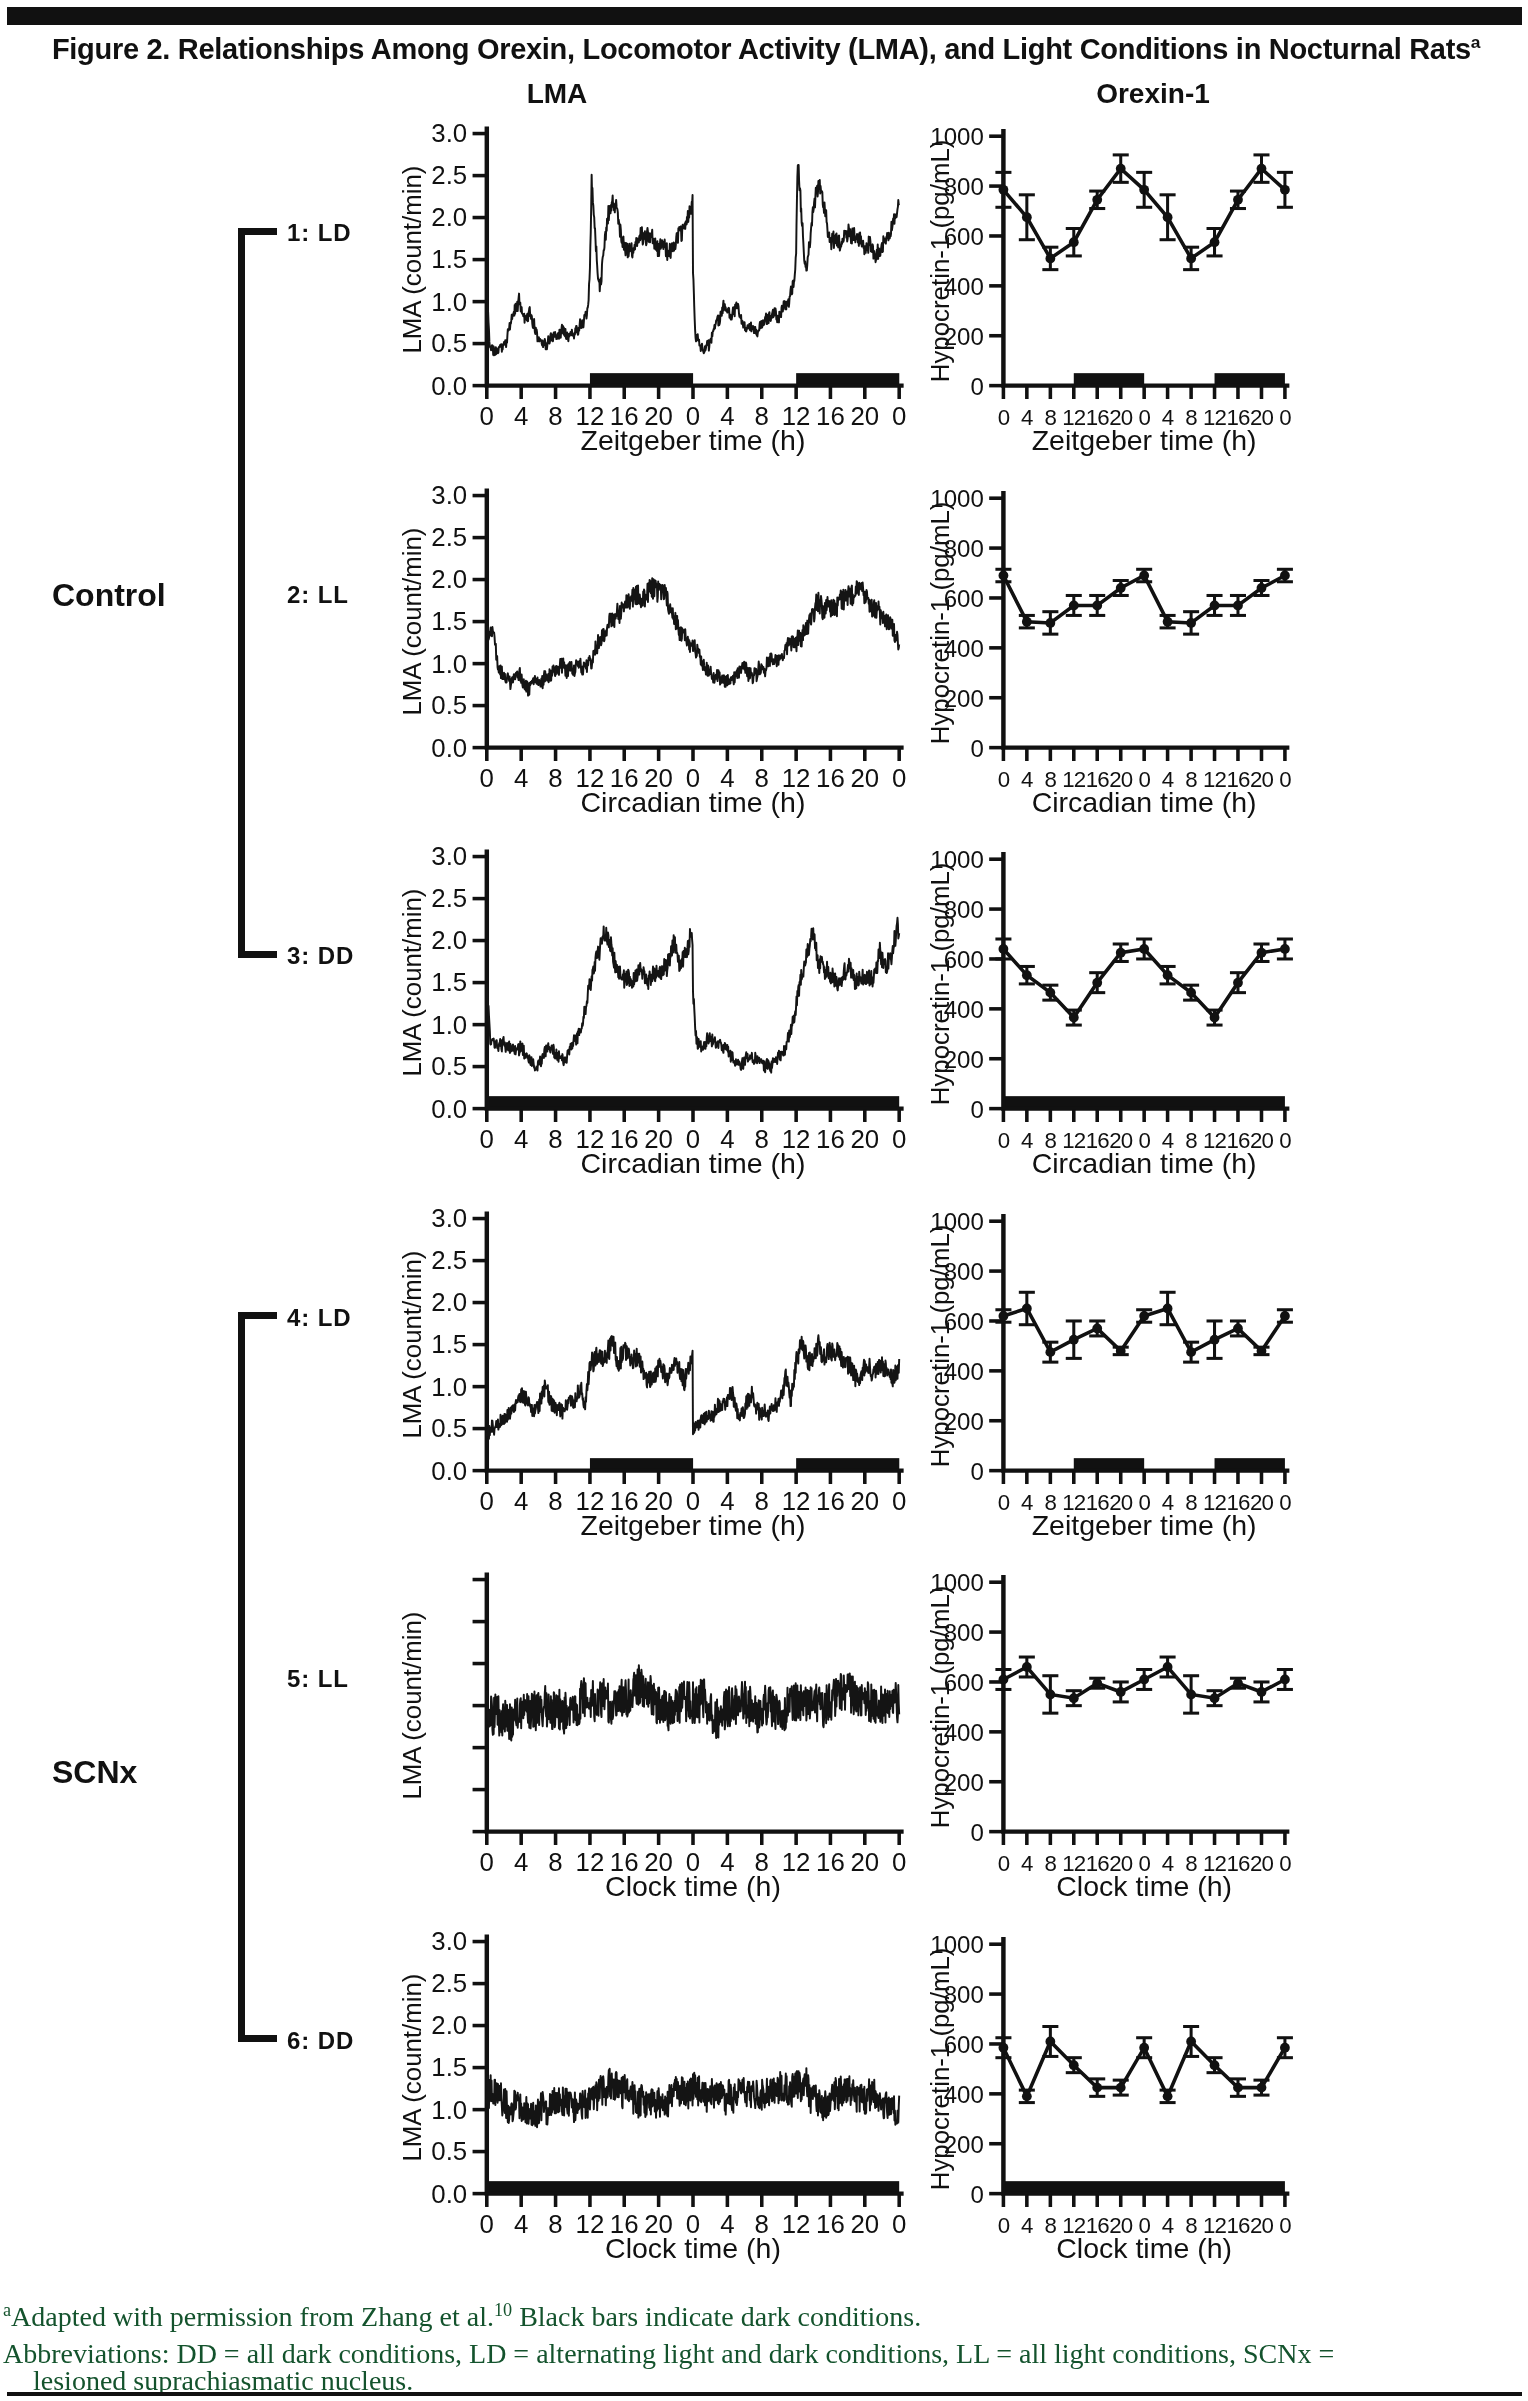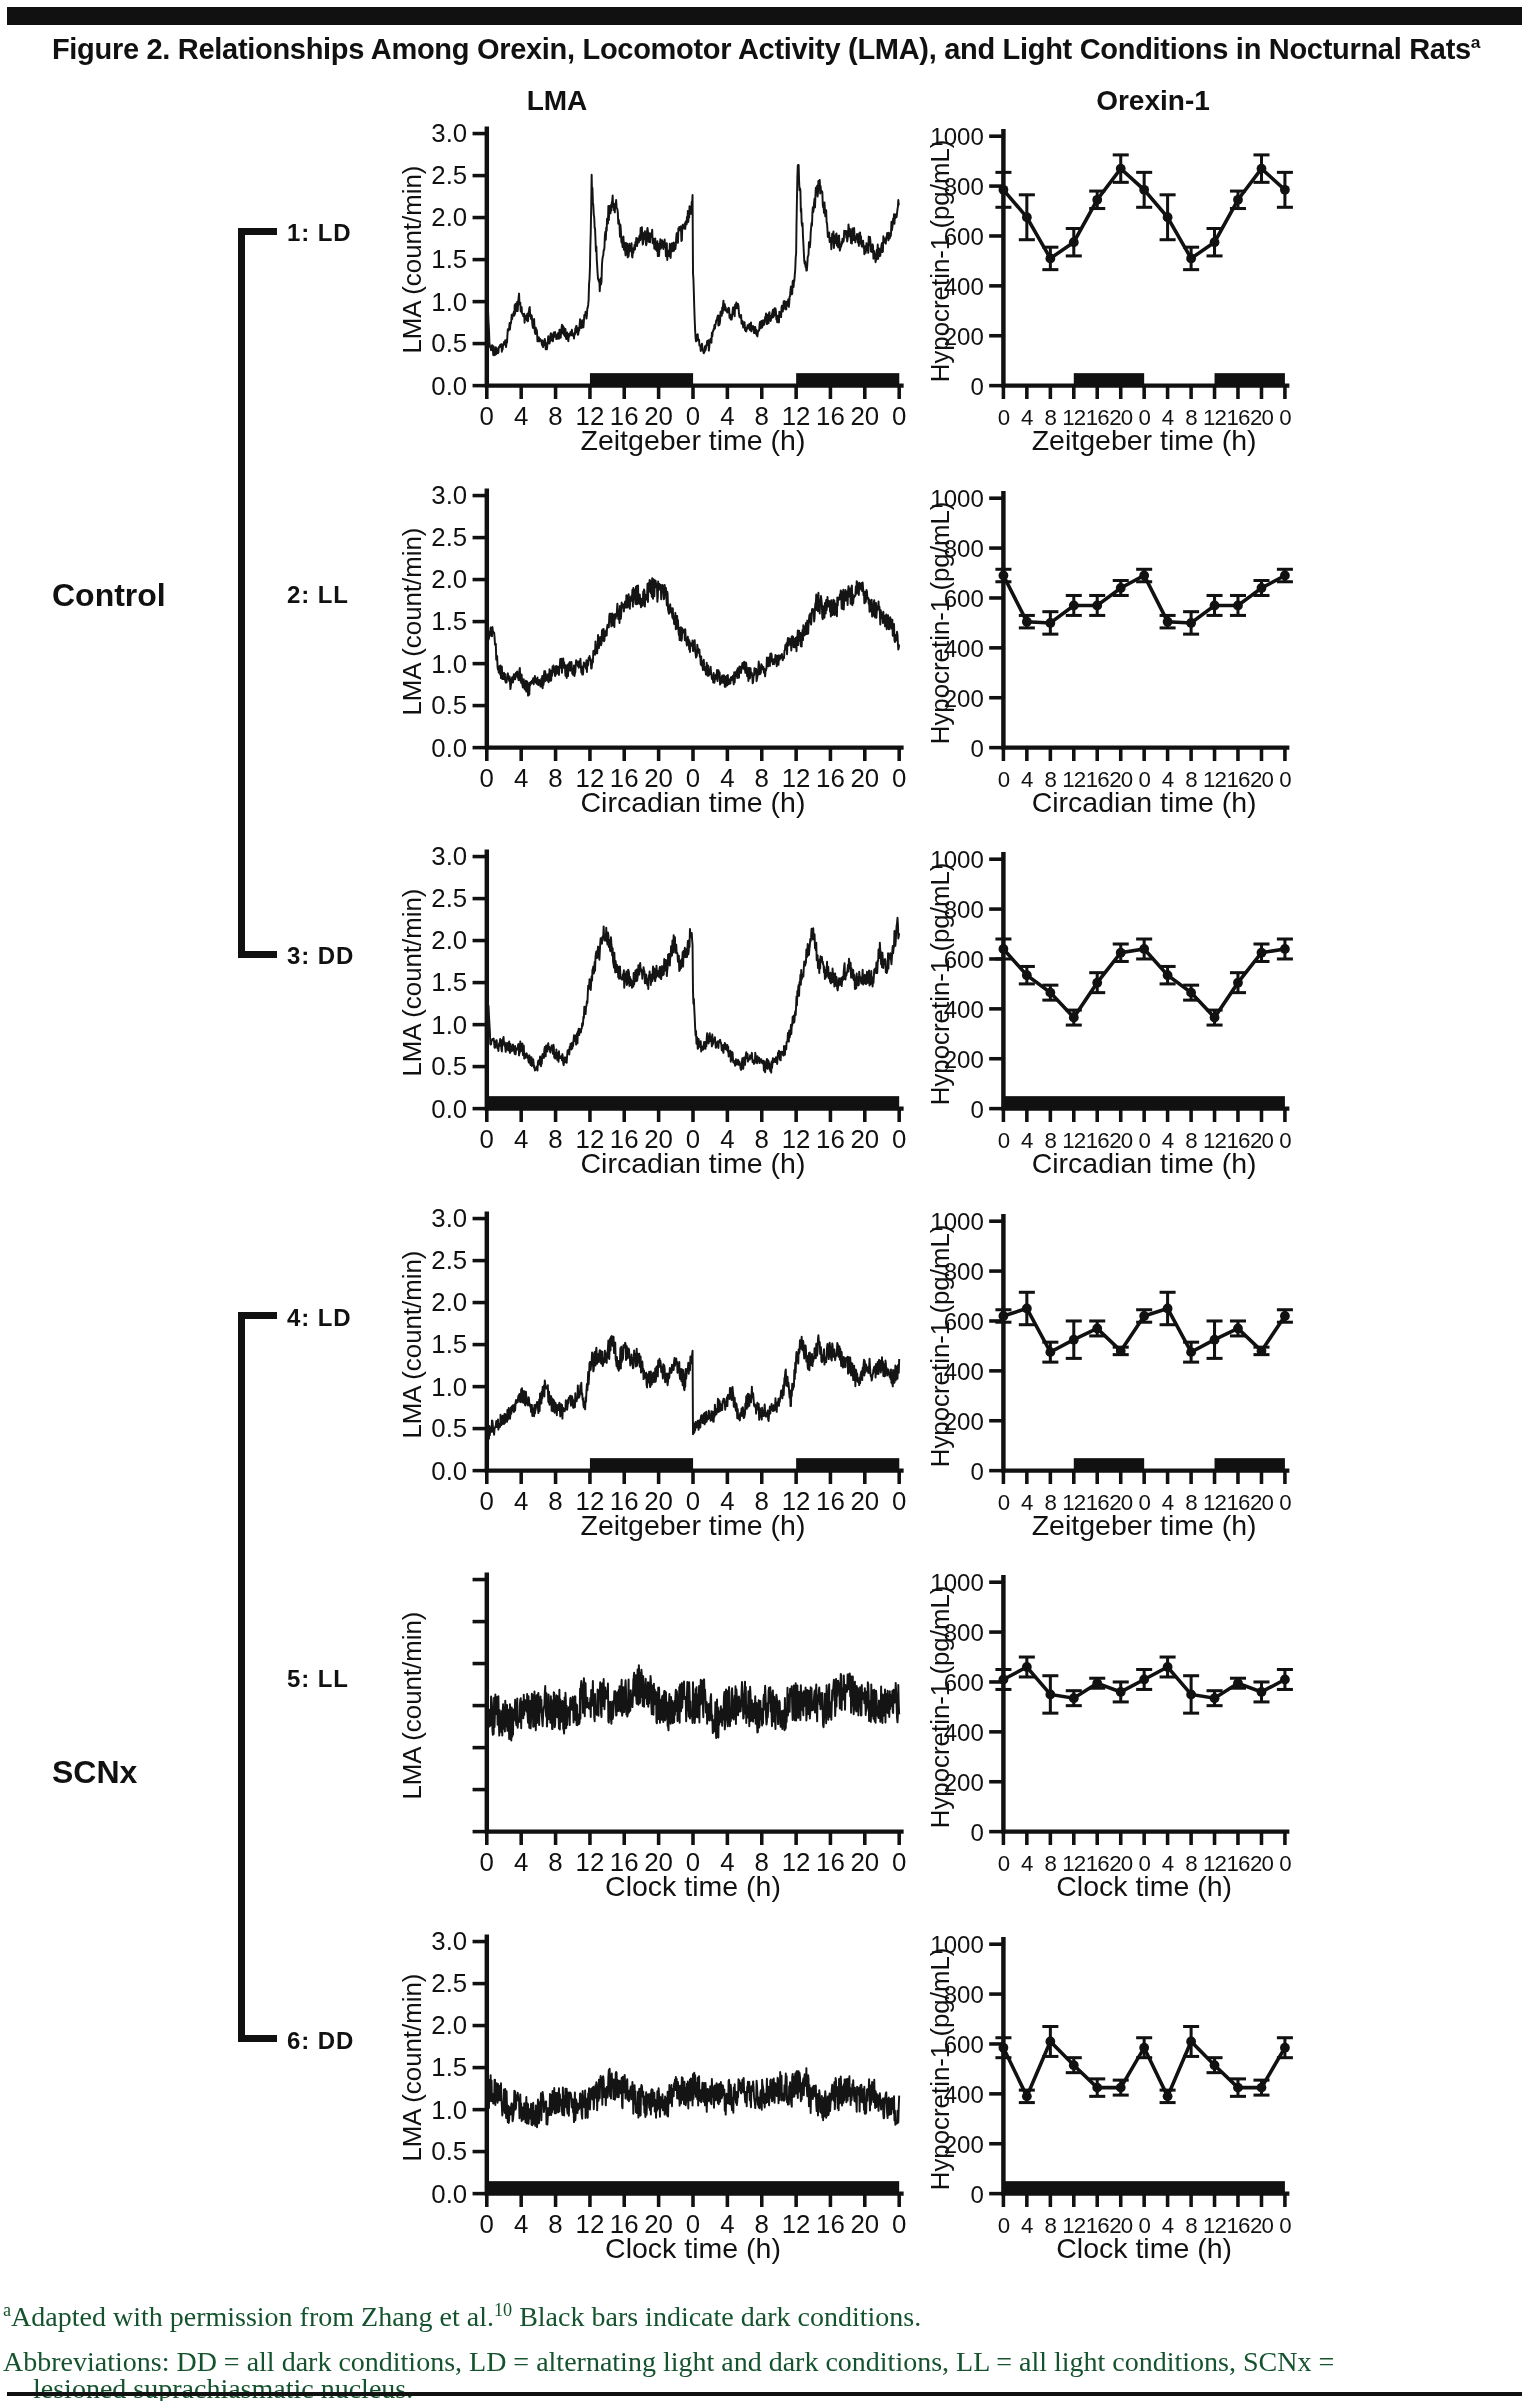--- a/index.html
+++ b/index.html
@@ -7,21 +7,21 @@
   .page {
     position:relative; width:1529px; height:2401px; background:#fff;
     font-family:"Liberation Sans", sans-serif; color:#111; overflow:hidden;
   }
   .top-rule { position:absolute; left:7.1px; top:7.1px; width:1515px; height:18px; background:#111; }
   .title {
     position:absolute; left:7.1px; top:32px; width:1518px;
     font-size:29px; font-weight:bold; letter-spacing:-0.3px; white-space:nowrap;text-align:center;
   }
   .title sup { font-size:60%; vertical-align:super; }
-  .col-header { position:absolute; top:85px; width:214px; text-align:center; font-size:28px; font-weight:bold; }
+  .col-header { position:absolute; top:78px; width:214px; text-align:center; font-size:28px; font-weight:bold; }
   .col-header.lma { left:450px; }
   .col-header.orexin { left:1046px; }
   .figure-body { position:absolute; left:0; top:120px; width:1529px; height:2169px; }
   .row { position:absolute; left:0; width:1529px; height:362px; }
   .row-label {
     position:absolute; left:287px; top:113px; transform:translateY(-50%);
     font-size:24px; font-weight:bold; white-space:nowrap; letter-spacing:0.9px;
   }
   .panel { position:absolute; top:0; height:362px; }
   .panel-lma { left:249px; width:668px; }
@@ -36,21 +36,21 @@
     position:absolute; left:52px; width:223px; text-align:left;
     transform:translateY(-50%); font-size:32px; font-weight:bold;
   }
   .group-label.control { top:475px; }
   .group-label.scnx { top:1652px; }
   .footnotes {
     position:absolute; left:3px; top:2297px; width:1389px;
     font-family:"Liberation Serif", serif; font-size:28px; line-height:27px; color:#14532d;
   }
   .footnotes sup { font-size:65%; vertical-align:super; }
-  .fn2 { padding-left:30px; text-indent:-30px; margin-top:18px; }
+  .fn2 { padding-left:30px; text-indent:-30px; margin-top:10px; }
   .bottom-rule { position:absolute; left:7.1px; top:2392px; width:1515px; height:3.6px; background:#111; }
   svg { display:block; }
   svg text { font-family:"Liberation Sans", sans-serif; fill:#111; }
 </style>
 </head>
 <body>
 
 <div class="page">
   <div class="top-rule"></div>
 

